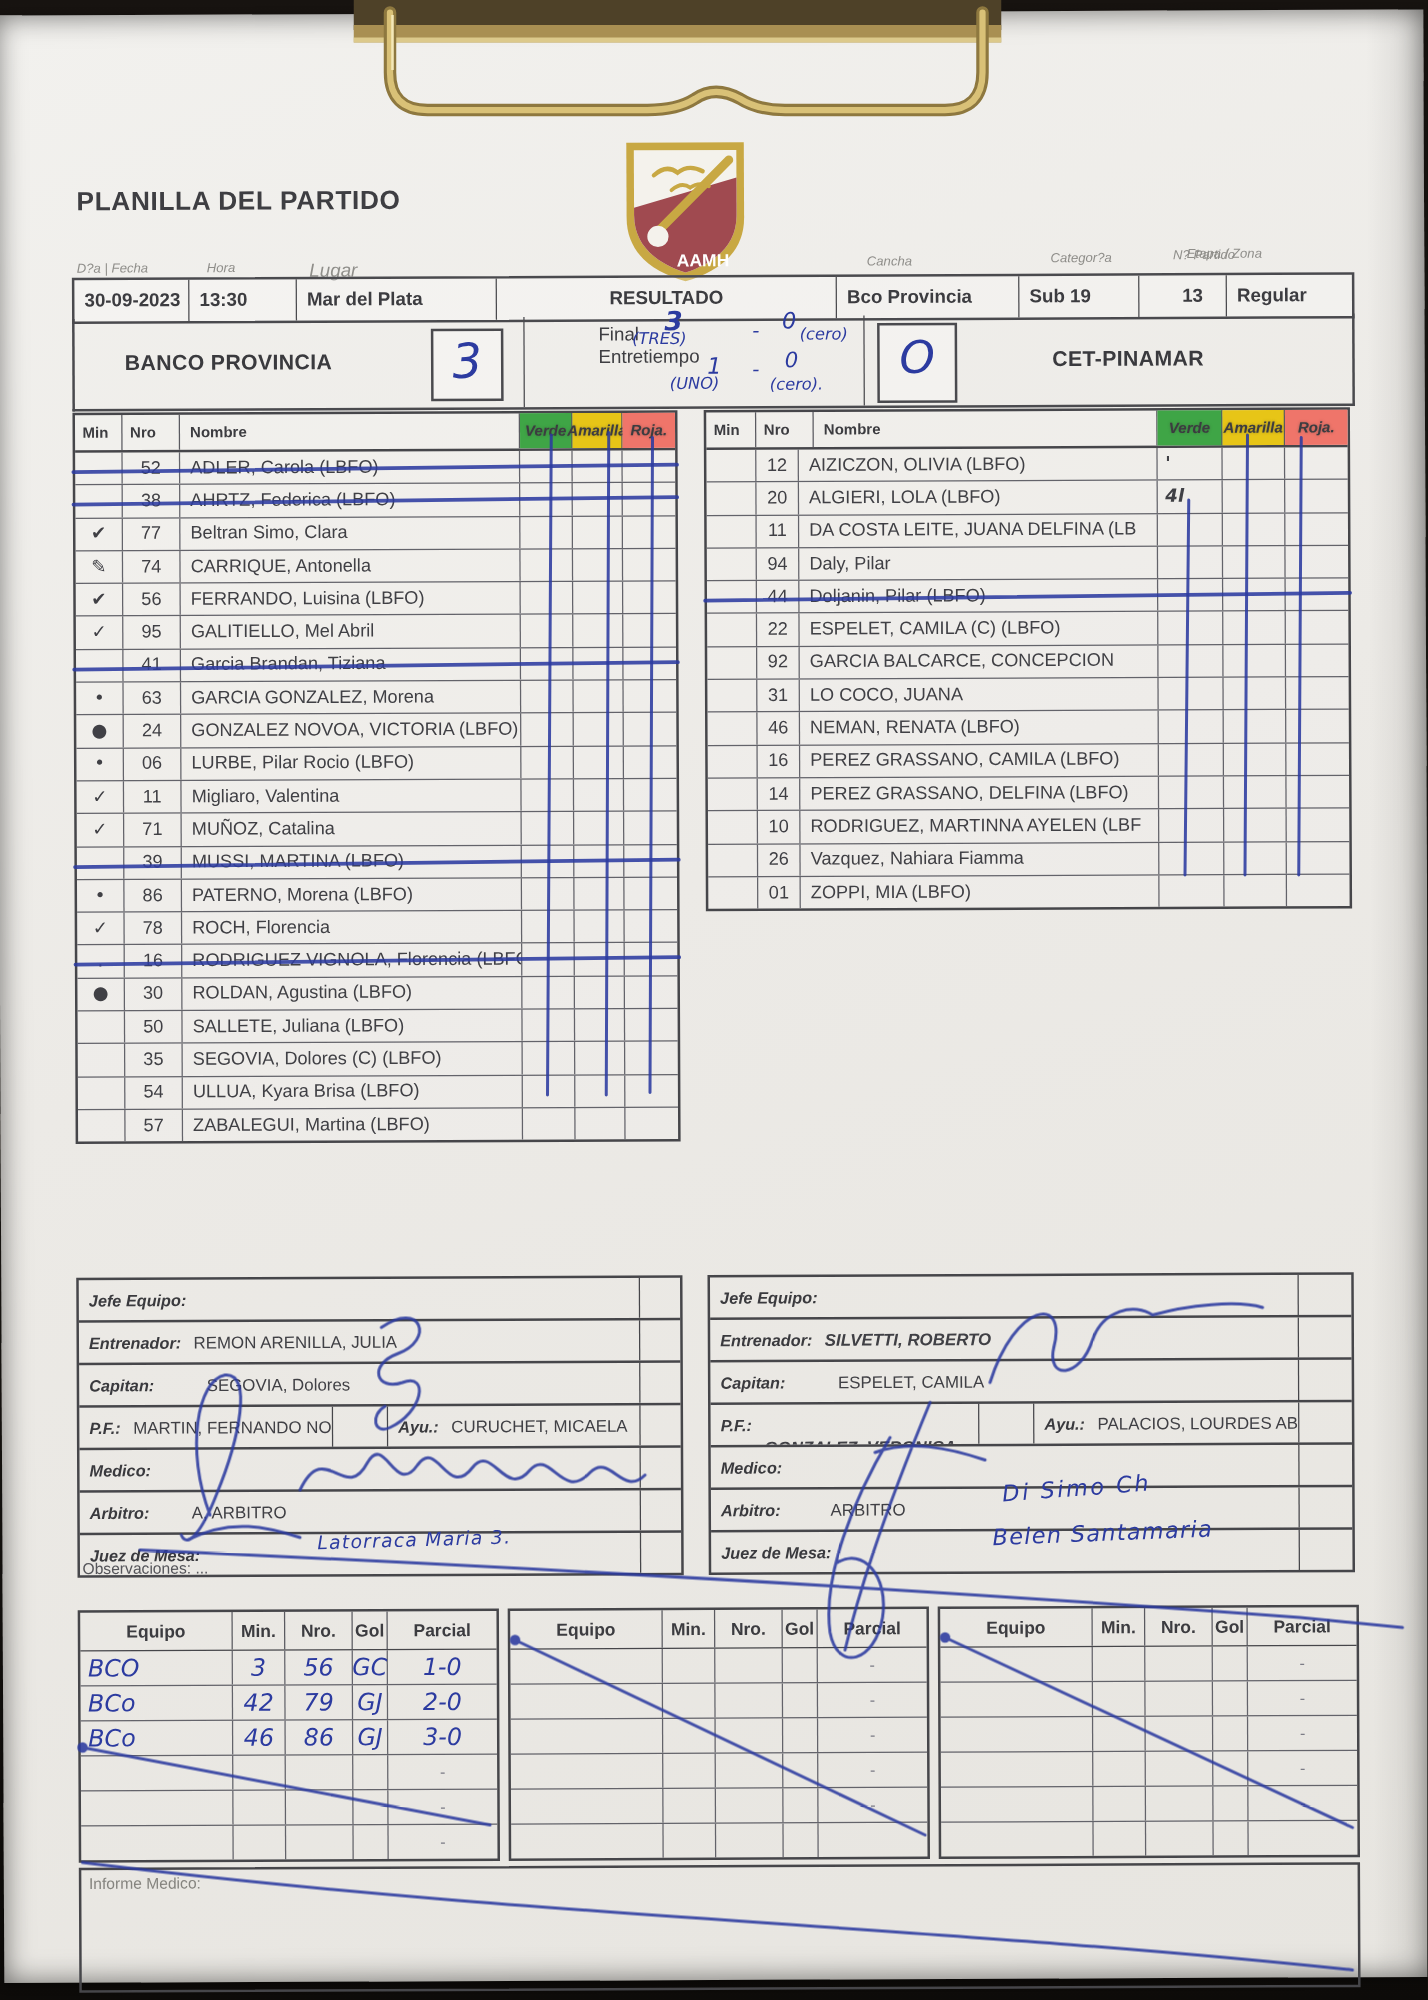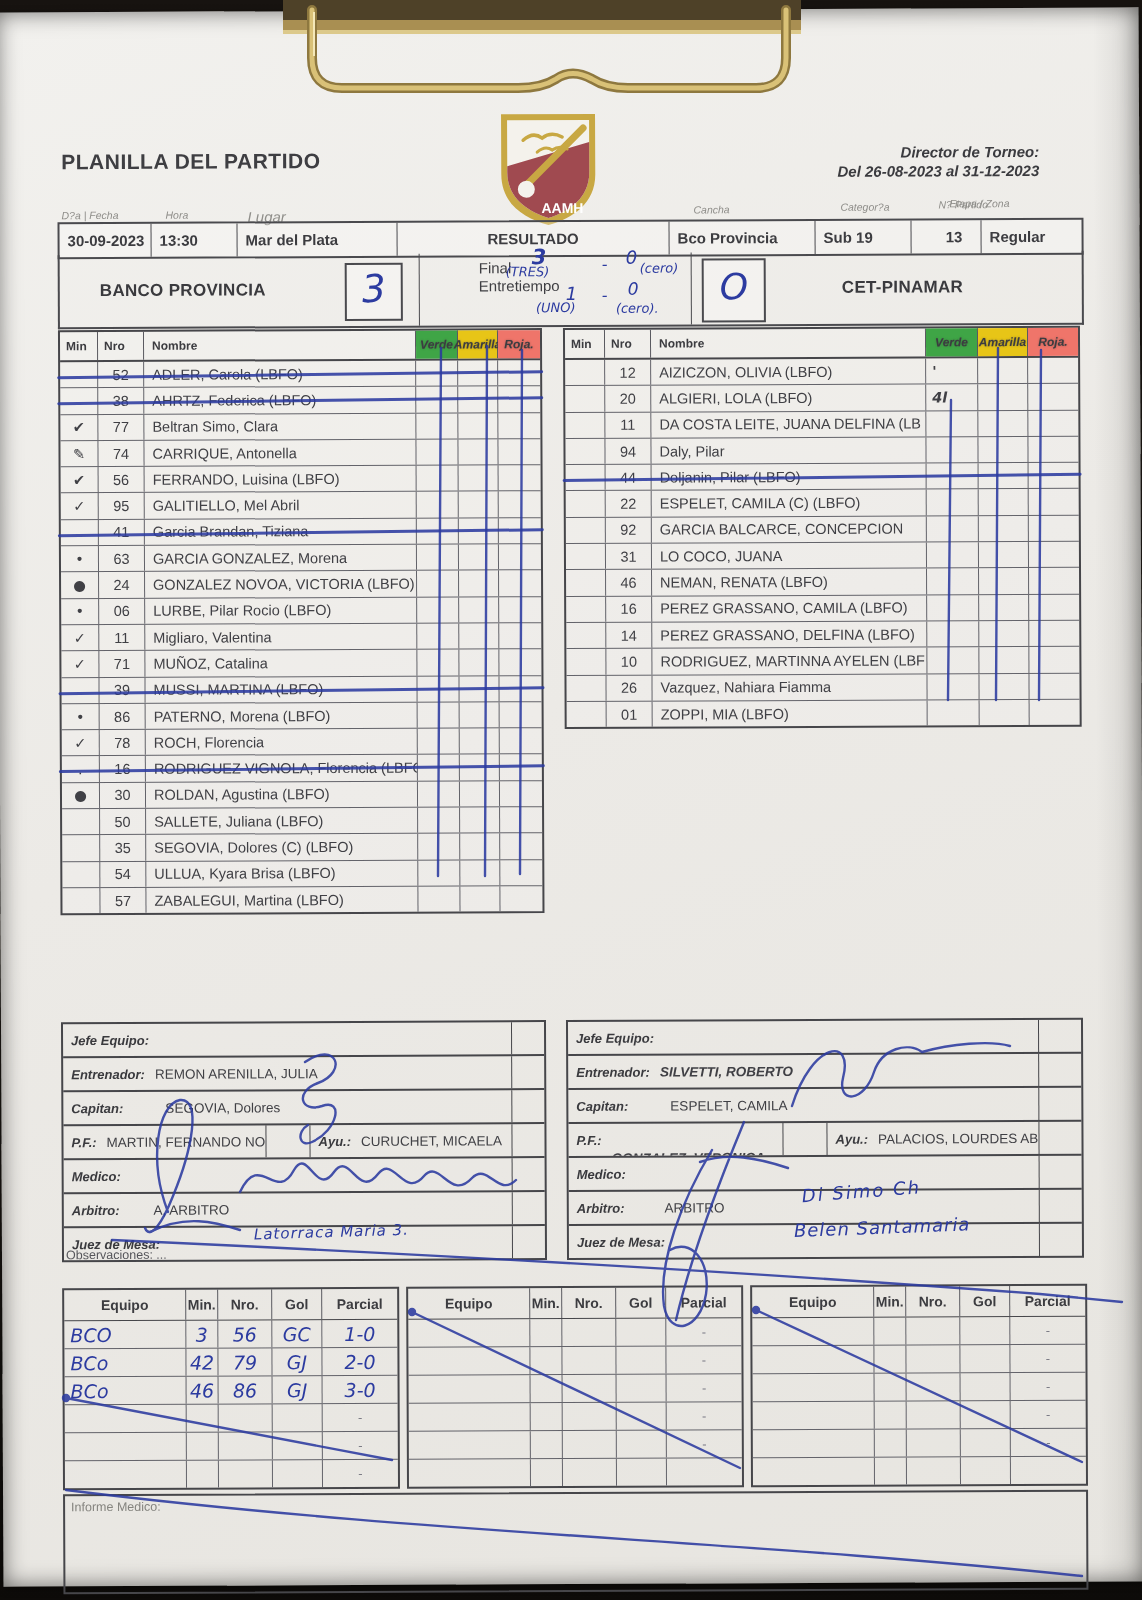--- a/index.html
+++ b/index.html
@@ -27,21 +27,21 @@
   .hrow .hc:last-child{border-right:none;}
   .hcolor{justify-content:center;font-size:10px;font-style:italic;color:#fdfdf8;text-shadow:0 0 2px rgba(60,60,60,.5);}
   .rrow{display:flex;height:25.3px;border-bottom:1px solid #63636a;position:relative;}
   .rrow:last-child{border-bottom:none;}
   .rrow .c{display:flex;align-items:center;box-sizing:border-box;border-right:1px solid #63636a;overflow:hidden;white-space:nowrap;font-size:14.5px;color:#404045;}
   .rrow .c:last-child{border-right:none;}
   .cmin{justify-content:center;}
   .cnro{justify-content:center;}
   .cnom{padding-left:8px;}
   .rt1 .cmin{width:38px;} .rt1 .cnro{width:46px;} .rt1 .cnom{flex:1;} .rt1 .ccard{width:42px;} .rt1 .ccard.a{width:40px;}
-  .rt2 .cmin{width:40px;} .rt2 .cnro{width:46px;} .rt2 .cnom{flex:1;} .rt2 .ccard{width:52px;} .rt2 .ccard.a{width:50px;} .rt2 .ccard.r{width:50px;}
+  .rt2 .cmin{width:40px;} .rt2 .cnro{width:34px;} .rt2 .cnom{flex:1;} .rt2 .ccard{width:52px;} .rt2 .ccard.a{width:50px;} .rt2 .ccard.r{width:50px;}
   .rt1 .hc.hmin{width:38px;padding-left:6px;} .rt1 .hc.hnro{width:46px;padding-left:6px;} .rt1 .hc.hnom{flex:1;padding-left:8px;} .rt1 .hc.hcolor{width:42px;} .rt1 .hc.hcolor.a{width:40px;}
   .rt2 .hc.hmin{width:40px;padding-left:6px;} .rt2 .hc.hnro{width:46px;padding-left:6px;} .rt2 .hc.hnom{flex:1;padding-left:8px;} .rt2 .hc.hcolor{width:52px;} .rt2 .hc.hcolor.a{width:50px;} .rt2 .hc.hcolor.r{width:50px;}
   .rrow.crossed::after{content:"";position:absolute;left:-3px;right:-3px;top:12px;height:2.6px;background:#2c3ba0;opacity:.88;transform:rotate(-0.45deg);border-radius:2px;}
   .mark{font-size:11px;color:#2c3ba0;font-family:"DejaVu Sans",sans-serif;}
   .vmark{font-size:15px;color:#2c3ba0;font-family:"DejaVu Sans",sans-serif;font-style:italic;font-weight:bold;padding-left:6px;}
   
   .staff{position:absolute;border:2px solid #46464a;box-sizing:border-box;}
   .srow{display:flex;height:32px;border-bottom:2px solid #46464a;}
   .srow:last-child{border-bottom:none;}
   .srow .scell{display:flex;align-items:center;box-sizing:border-box;border-right:1.5px solid #46464a;overflow:hidden;white-space:nowrap;}
@@ -52,39 +52,35 @@
   .sval{font-size:13.5px;color:#404045;}
   
   .gt{position:absolute;border:2px solid #46464a;box-sizing:border-box;}
   .gt .ghead{display:flex;height:30px;border-bottom:1.5px solid #46464a;}
   .gt .ghead .gc{display:flex;align-items:center;justify-content:center;font-weight:bold;font-size:14px;color:#3c3c40;border-right:1px solid #5a5a60;box-sizing:border-box;}
   .gt .ghead .gc:last-child{border-right:none;}
   .grow{display:flex;height:27px;border-bottom:1px solid #63636a;}
   .grow:last-child{border-bottom:none;}
   .grow .c{display:flex;align-items:center;justify-content:center;border-right:1px solid #63636a;box-sizing:border-box;font-size:13px;color:#7c7c86;overflow:visible;}
   .grow .c:last-child{border-right:none;}
-  .gcequipo{width:122px;} .gcmin{width:32px;} .gcnro{width:54px;} .gcgol{width:50px;} .gcparcial{flex:1;}
+  .gcequipo{width:122px;} .gcmin{width:42px;} .gcnro{width:54px;} .gcgol{width:28px;} .gcparcial{flex:1;}
   .grow.hw .c{font-family:"DejaVu Sans",sans-serif;font-style:italic;color:#2c3ba0;font-size:19px;}
   .grow.hw .gcequipo{justify-content:flex-start;padding-left:6px;}
   
   .informe{position:absolute;border:2px solid #46464a;box-sizing:border-box;}
   .obs{font-size:12.5px;color:#55555a;}
   svg.overlay{position:absolute;left:0;top:0;pointer-events:none;}
 </style>
 </head>
 <body>
 
 <div id="photo">
   <div id="paper">
 
     <div class="abs pt" style="left:64px;top:138px;font-size:21px;font-weight:bold;letter-spacing:.5px;">PLANILLA DEL PARTIDO</div>
-    <div class="abs" style="right:100px;top:135px;text-align:right;font-weight:bold;font-style:italic;font-size:15px;color:#3b3b3f;line-height:1.25;">
-      <div>Director de Torneo:</div>
-      <div>Del 26-08-2023 al 31-12-2023</div>
-    </div>
 
     <svg class="abs" style="left:498px;top:100px;" width="106" height="118" viewBox="0 0 106 118">
       <path d="M6,4 L100,4 L100,64 C100,94 77,108 53,115 C29,108 6,94 6,64 Z" fill="#c8a843"></path>
       <path d="M12,10 L94,10 L94,62 C94,88 74,101 53,108 C32,101 12,88 12,62 Z" fill="#f4f2ec"></path>
       <path d="M12,56 L94,32 L94,62 C94,88 74,101 53,108 C32,101 12,88 12,62 Z" fill="#a04a50"></path>
       <line x1="88" y1="18" x2="30" y2="76" stroke="#c8a843" stroke-width="7" stroke-linecap="round"></line>
       <circle cx="31" cy="79" r="8.5" fill="#f4f2ec"></circle>
       <path d="M28,30 Q38,21 47,28 Q56,21 67,27" fill="none" stroke="#c8a843" stroke-width="3.5" stroke-linecap="round"></path>
       <path d="M42,42 Q50,35 57,40 Q64,35 72,39" fill="none" stroke="#c8a843" stroke-width="3" stroke-linecap="round"></path>
       <text x="67" y="103" text-anchor="middle" font-family="Liberation Sans, sans-serif" font-size="14" font-weight="bold" fill="#ffffff">AAMH</text>

